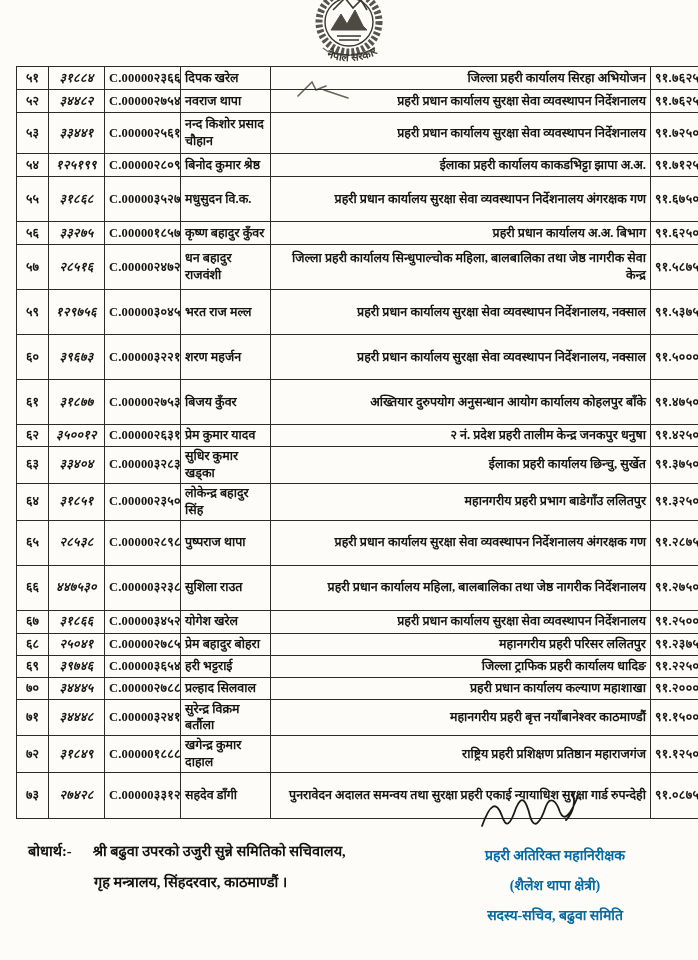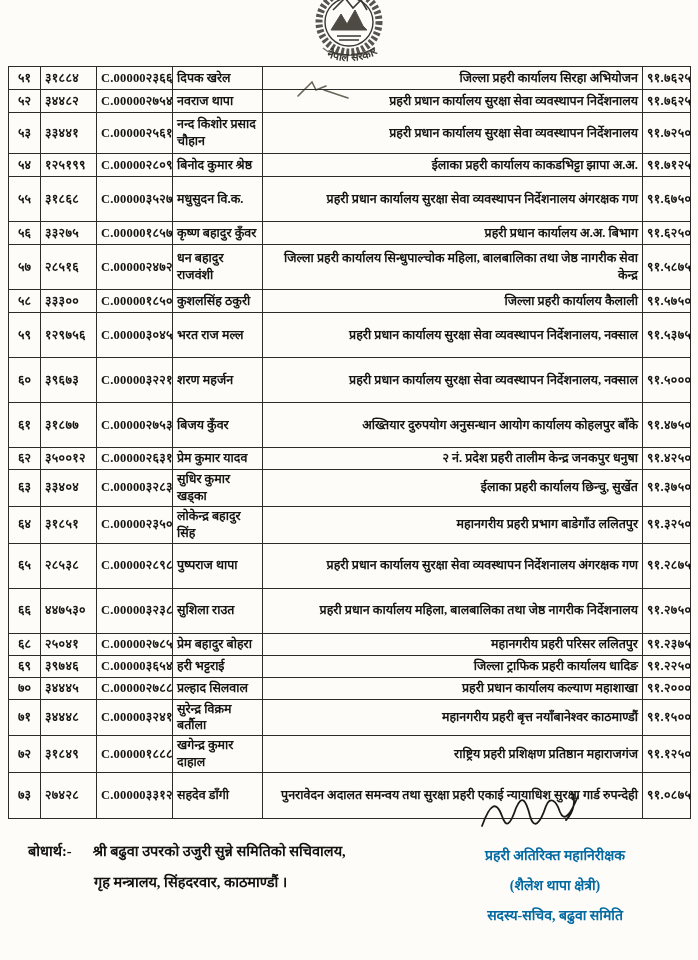--- a/index.html
+++ b/index.html
@@ -12,36 +12,36 @@
     position:relative; width:698px; height:960px;
     background:#fdfcf9; overflow:hidden; color:#1c1c1c;
   }
   
   .emblem {
     position:absolute; left:293px; top:-14px; width:112px; height:90px;
     opacity:.92;
   }
   
   table.roster {
-    position:absolute; left:8px; top:66px; width:682px;
+    position:absolute; left:16px; top:66px; width:682px;
     border-collapse:collapse; table-layout:fixed;
     background:transparent;
     border-radius:23px;
   }
   table.roster td {
     border:1px solid #2d2b28;
     padding:1px 4px;
     font-size:12.5px; line-height:1.35;
     vertical-align:middle;
     color:#171513;
     font-weight:600;
     overflow:hidden;
   }
   td.c-sn   { text-align:center; font-size:12px; }
-  td.c-id   { text-align:left; font-size:12px; letter-spacing:.3px; }
+  td.c-id   { text-align:center; font-size:12px; letter-spacing:.3px;font-style:italic; }
   td.c-code { text-align:center; font-size:11.5px; letter-spacing:.2px; padding-left:6px; }
   td.c-name { text-align:left; }
   td.c-off  { text-align:right; }
   td.c-sc   { text-align:center; font-size:11px; letter-spacing:.3px; }
   
   .tickmark { position:absolute; left:296px; top:74px; width:56px; height:30px; }
   .signature { position:absolute; left:476px; top:786px; width:110px; height:52px; }
   
   .footer-left {
     position:absolute; left:28px; top:843px; width:400px;
@@ -141,28 +141,20 @@
       <td class="c-sc">९१.६२५०</td>
     </tr>
         <tr style="height: 45px;">
       <td class="c-sn">५७</td>
       <td class="c-id">२८५१६</td>
       <td class="c-code">C.00000२४७२</td>
       <td class="c-name">धन बहादुर राजवंशी</td>
       <td class="c-off">जिल्ला प्रहरी कार्यालय  सिन्धुपाल्चोक  महिला, बालबालिका तथा जेष्ठ नागरीक सेवा केन्द्र</td>
       <td class="c-sc">९१.५८७५</td>
     </tr>
-        <tr style="height: 23px;">
-      <td class="c-sn">५८</td>
-      <td class="c-id">३३३००</td>
-      <td class="c-code">C.00000१८५०</td>
-      <td class="c-name">कुशलसिंह ठकुरी</td>
-      <td class="c-off">जिल्ला प्रहरी कार्यालय  कैलाली</td>
-      <td class="c-sc">९१.५७५०</td>
-    </tr>
         <tr style="height: 45px;">
       <td class="c-sn">५९</td>
       <td class="c-id">१२९७५६</td>
       <td class="c-code">C.00000३०४५</td>
       <td class="c-name">भरत राज मल्ल</td>
       <td class="c-off">प्रहरी प्रधान कार्यालय सुरक्षा सेवा व्यवस्थापन निर्देशनालय, नक्साल</td>
       <td class="c-sc">९१.५३७५</td>
     </tr>
         <tr style="height: 45px;">
       <td class="c-sn">६०</td>
@@ -212,20 +204,28 @@
       <td class="c-off">प्रहरी प्रधान कार्यालय सुरक्षा सेवा व्यवस्थापन निर्देशनालय अंगरक्षक गण</td>
       <td class="c-sc">९१.२८७५</td>
     </tr>
         <tr style="height: 45px;">
       <td class="c-sn">६६</td>
       <td class="c-id">४४७५३०</td>
       <td class="c-code">C.00000३२३८</td>
       <td class="c-name">सुशिला राउत</td>
       <td class="c-off">प्रहरी प्रधान कार्यालय महिला, बालबालिका तथा जेष्ठ नागरीक निर्देशनालय</td>
       <td class="c-sc">९१.२७५०</td>
+    </tr>
+        <tr style="height: 23px;">
+      <td class="c-sn">६७</td>
+      <td class="c-id">३१८६६</td>
+      <td class="c-code">C.00000३४५२</td>
+      <td class="c-name">योगेश खरेल</td>
+      <td class="c-off">प्रहरी प्रधान कार्यालय  सुरक्षा सेवा व्यवस्थापन निर्देशनालय</td>
+      <td class="c-sc">९१.२५००</td>
     </tr>
         <tr style="height: 22px;">
       <td class="c-sn">६८</td>
       <td class="c-id">२५०४१</td>
       <td class="c-code">C.00000२७८५</td>
       <td class="c-name">प्रेम बहादुर बोहरा</td>
       <td class="c-off">महानगरीय प्रहरी परिसर ललितपुर</td>
       <td class="c-sc">९१.२३७५</td>
     </tr>
         <tr style="height: 22px;">

